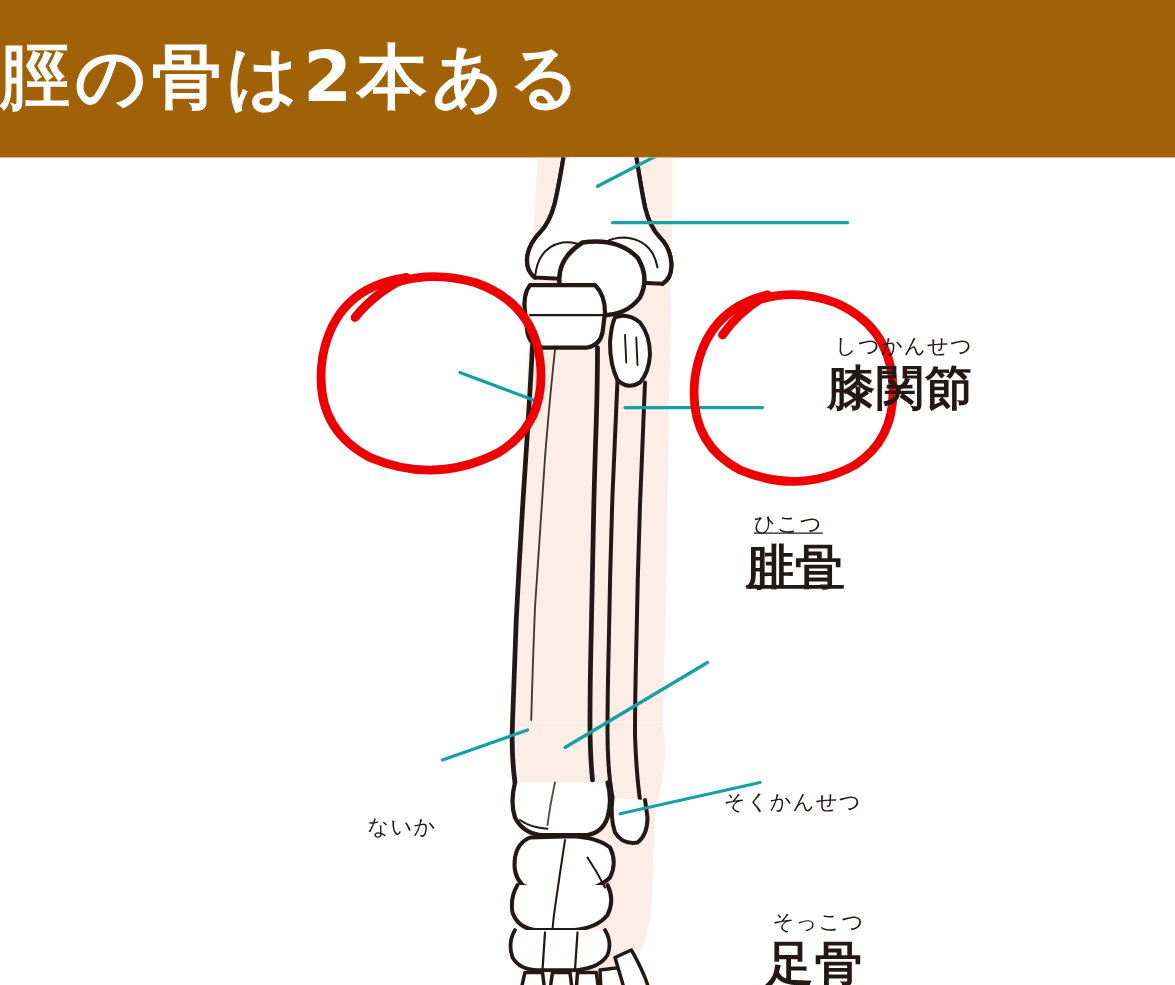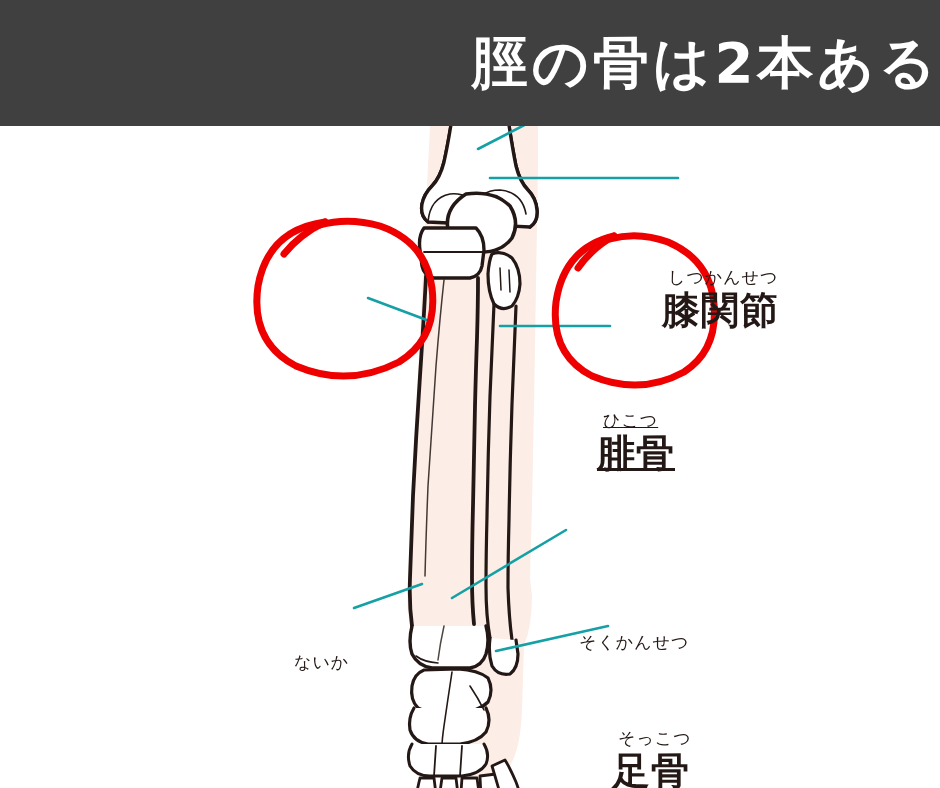--- a/index.html
+++ b/index.html
@@ -8,22 +8,22 @@
     background:#ffffff;
     font-family:"Liberation Sans","DejaVu Sans",sans-serif;
     overflow:hidden;
     position:relative;
   }
   #page{position:relative;width:940px;height:788px;background:#fff;}
 
   
   .header{
     position:absolute;left:0;top:0;width:940px;height:126px;
-    background:#404040;
-    display:flex;align-items:center;justify-content:flex-end;
+    background:#a16207;
+    display:flex;align-items:center;justify-content:flex-start;
   }
   .header-title{
     color:#ffffff;
     font-size:56px;
     font-weight:700;
     letter-spacing:4px;
     line-height:1;
     font-family:"DejaVu Sans","Liberation Sans",sans-serif;
     user-select:none;
   }
@@ -46,20 +46,21 @@
     line-height:1;
     margin-bottom:5px;
     color:#231815;
   }
   .main-text{
     font-size:38px;
     font-weight:700;
     line-height:1;
     letter-spacing:1px;
     color:#231815;
+    text-align:center;
   }
   .label.right .ruby{text-align:left;padding-left:6px;}
   .label.left  .ruby{text-align:left;padding-left:8px;}
 
   
   #lbl-knee   {left:662px; top:143px;}
   #lbl-tibia  {left:300px; top:276px;}
   #lbl-fibula {left:597px; top:286px;text-decoration:underline;}
   #lbl-ankle  {left:573px; top:508px;}
   #lbl-malleo {left:286px; top:528px;}

